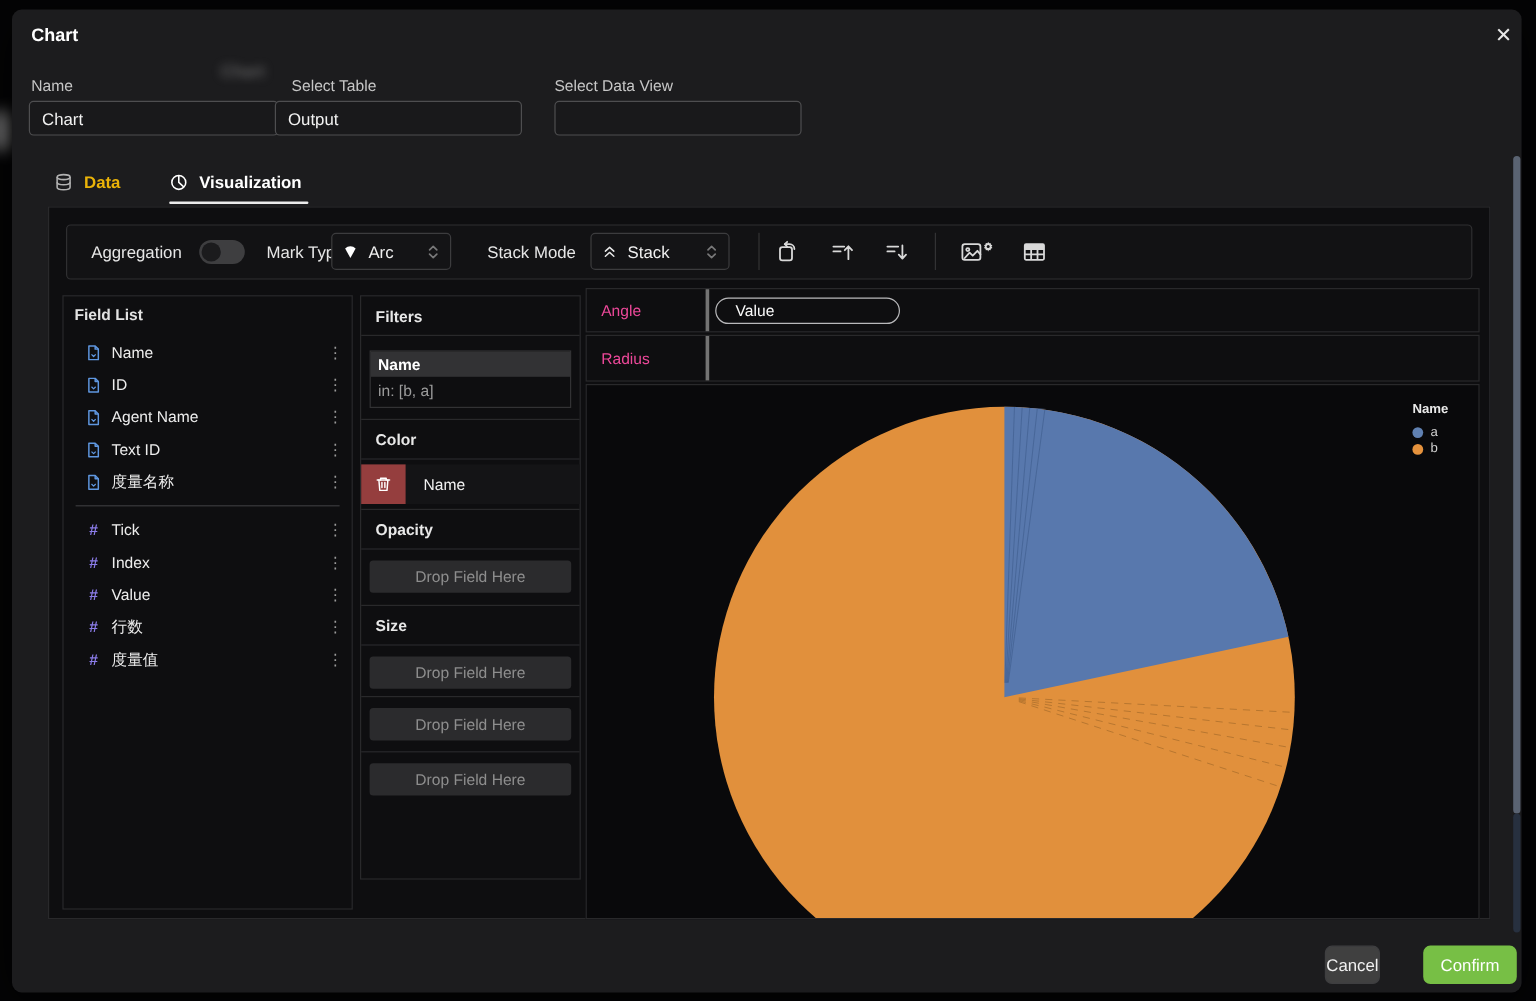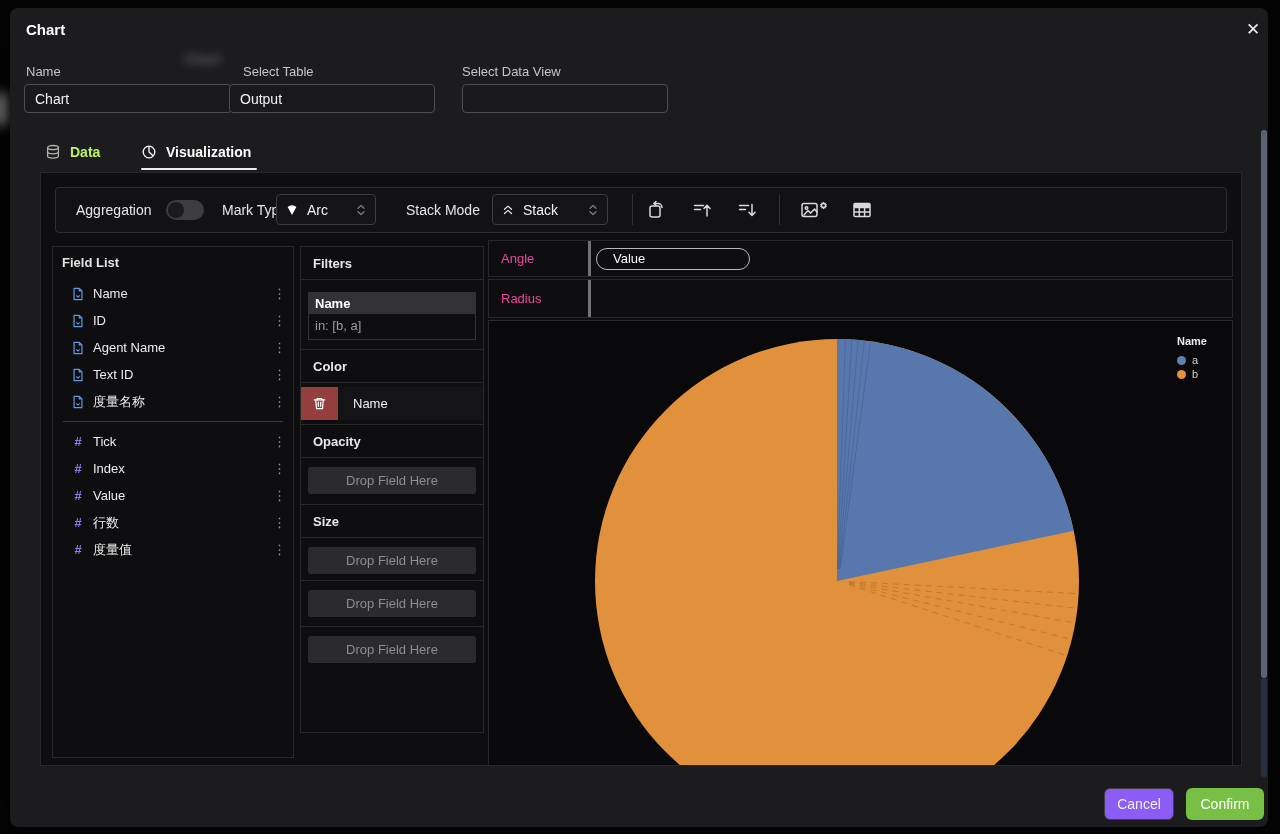--- a/index.html
+++ b/index.html
@@ -11,21 +11,21 @@
   .ghost-title { left:184px; top:51px; color:rgba(160,160,160,.5); font-size:14px; font-weight:700; filter:blur(4px); }
   .ghost-blob { left:-5px; top:92px; width:13px; height:34px; background:rgba(245,245,245,.55); filter:blur(6px); border-radius:6px; }
   
   .modal { left:10px; top:8px; width:1258px; height:819px; background:#1c1c1e; border-radius:8px; box-shadow:0 8px 40px rgba(0,0,0,.7); }
   .dlg-title { left:26px; top:21px; font-size:15px; font-weight:700; color:#ffffff; }
   .close-btn { left:1240px; top:16px; width:26px; height:26px; color:#e8e8e8; font-size:17px; display:flex; align-items:center; justify-content:center; cursor:pointer; }
   .form-label { top:64px; font-size:13px; color:#c6c6c6; }
   .tin { top:84px; height:29px; background:#19191b; border:1px solid #4e4e50; border-radius:4px; color:#f2f2f2; font-size:14px; padding:0 10px; font-family:"Liberation Sans",sans-serif; }
   
   .tab { top:138px; height:28px; display:flex; align-items:center; gap:9px; font-size:14px; font-weight:600; cursor:pointer; }
-  .tab.inactive { color:#bef264; }
+  .tab.inactive { color:#eab308; }
   .tab.active { color:#ffffff; }
   .tab-underline { left:141px; top:168px; width:116px; height:2px; background:#ececec; border-radius:1px; }
   
   .content-box { left:40px; top:172px; width:1202px; height:594px; background:#0e0e10; border:1px solid #29292b; }
   
   .toolbar { left:55px; top:187px; width:1172px; height:46px; background:#121214; border:1px solid #2f2f31; border-radius:4px; }
   .tb-label { top:202px; font-size:14px; color:#e6e6e6; }
   .toggle { left:166px; top:200px; width:38px; height:20px; border-radius:10px; background:#3e3e40; cursor:pointer; }
   .toggle .knob { position:absolute; left:2px; top:2px; width:16px; height:16px; border-radius:50%; background:#1b1b1d; }
   .select { top:194px; height:31px; border:1px solid #3c3c3e; border-radius:4px; background:#141416; display:flex; align-items:center; gap:8px; padding:0 8px; color:#f0f0f0; font-size:14px; cursor:pointer; }
@@ -59,21 +59,21 @@
   .chart-panel { left:488px; top:320px; width:745px; height:446px; background:#09090b; border:1px solid #29292b; overflow:hidden; }
   .legend { position:absolute; left:688px; top:14px; }
   .legend-title { font-size:11px; font-weight:700; color:#eaeaea; margin-bottom:6px; }
   .legend-item { display:flex; align-items:center; gap:6px; font-size:11px; color:#d2d2d2; height:14px; }
   .legend-dot { width:9px; height:9px; border-radius:50%; }
   
   .sb-thumb { left:1261px; top:130px; width:6px; height:548px; background:#5a6372; border-radius:3px; cursor:pointer; }
   .sb-seg { left:1261px; top:678px; width:6px; height:99px; background:#27303f; border-radius:3px; }
   
   .btn { top:788px; height:32px; border-radius:6px; font-size:14px; display:flex; align-items:center; justify-content:center; cursor:pointer; }
-  .btn-cancel { left:1104px; width:70px; background:#8b5cf6; border:1px solid #3e3e40; color:#f0f0f0; }
+  .btn-cancel { left:1104px; width:46px; background:#404040; border:1px solid #3e3e40; color:#f0f0f0; }
   .btn-confirm { left:1186px; width:78px; background:#77bf45; color:#ffffff; }
   svg { display:block; }
 </style>
 </head>
 <body>
 
 <div class="abs ghost-rect"></div>
 <div class="abs ghost-blob"></div>
 
 <div class="abs modal"></div>

